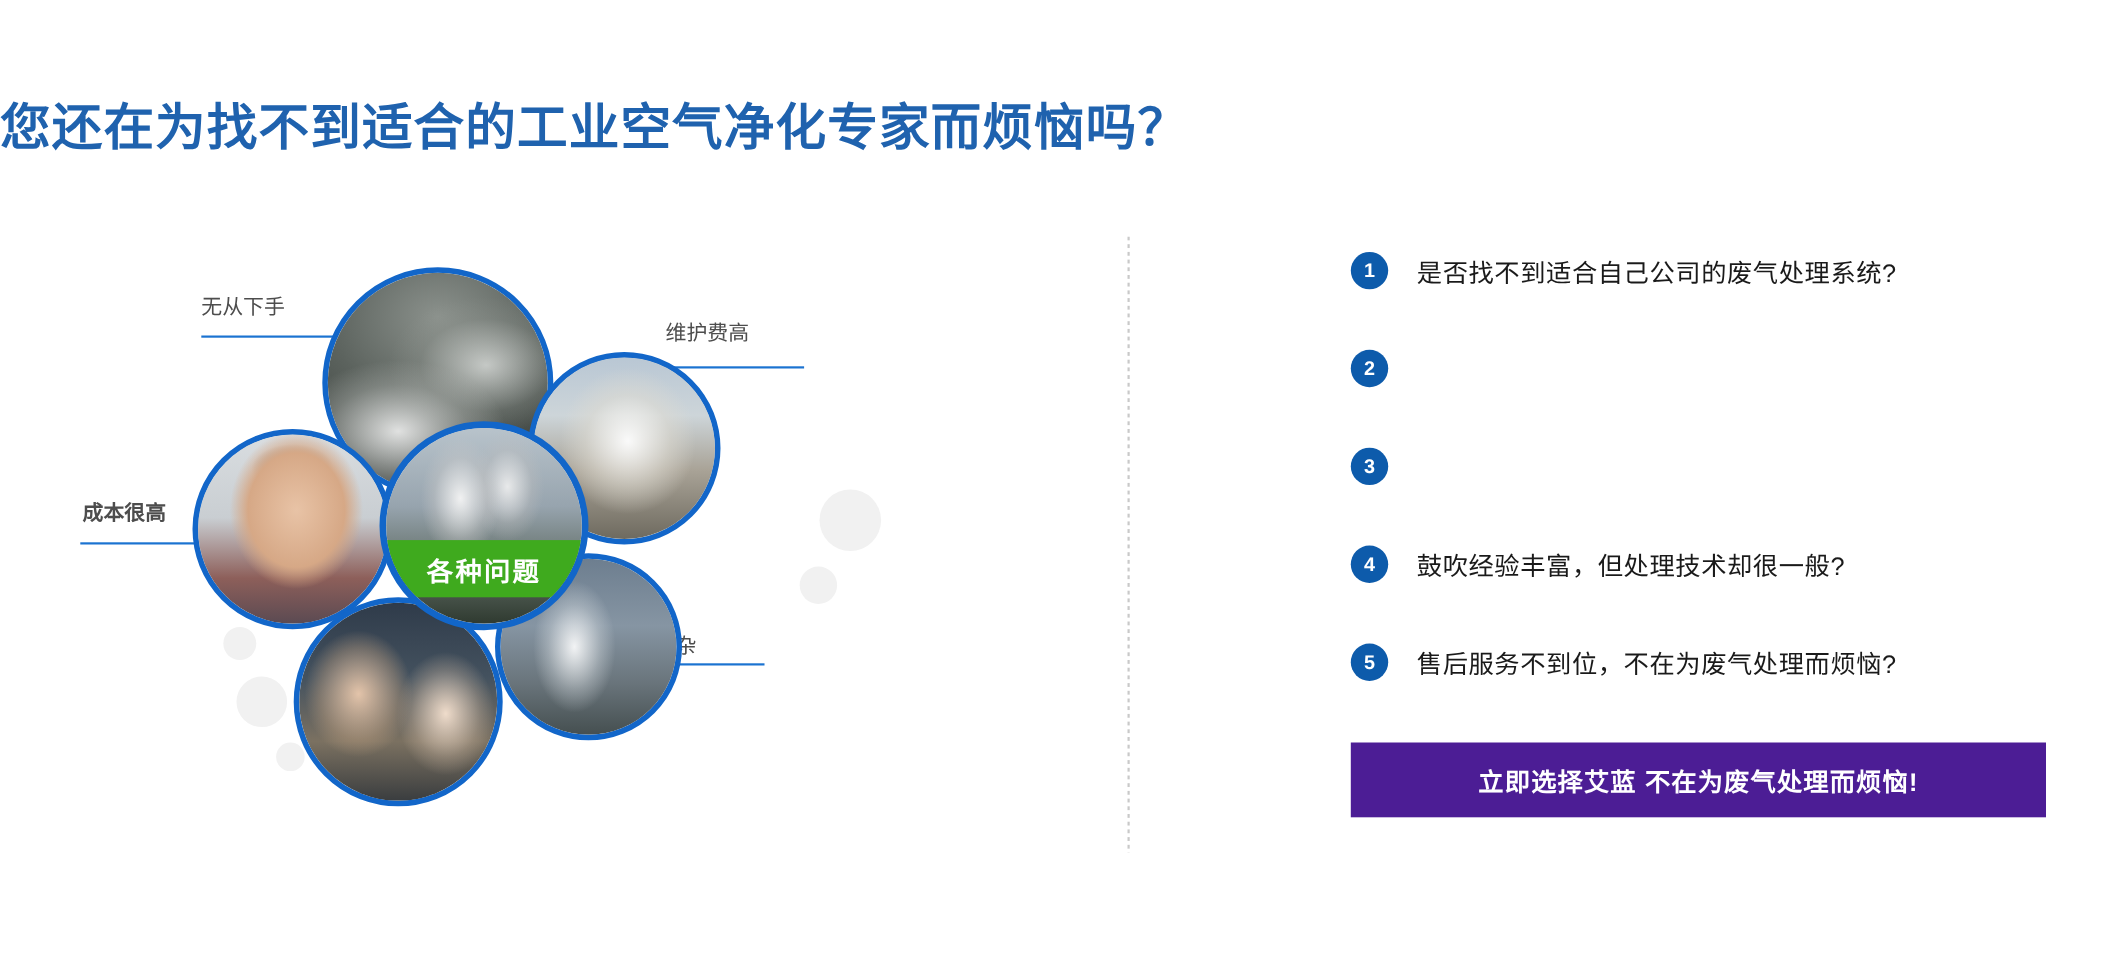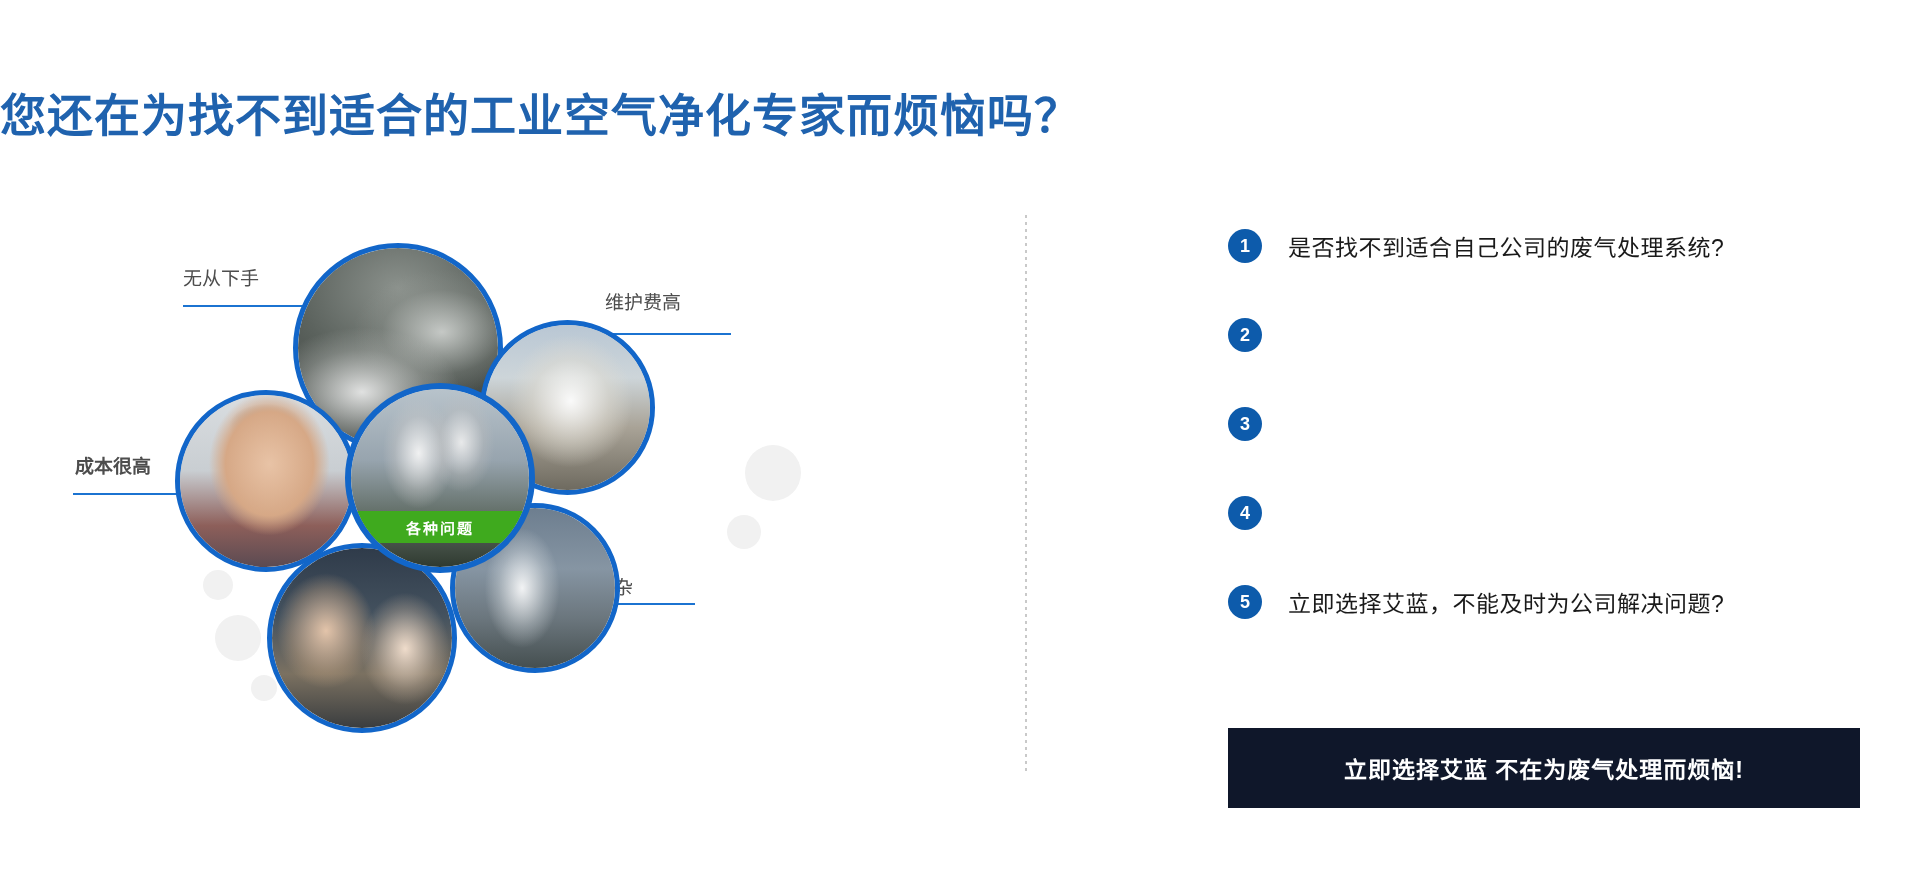--- a/index.html
+++ b/index.html
@@ -111,28 +111,28 @@
   }
   .bubble.center .photo {
     background:
       radial-gradient(ellipse 26% 40% at 38% 36%, rgba(245,245,245,.95) 0%, rgba(200,200,200,.4) 52%, rgba(0,0,0,0) 78%),
       radial-gradient(ellipse 24% 36% at 62% 30%, rgba(240,240,240,.9) 0%, rgba(190,190,190,.35) 52%, rgba(0,0,0,0) 78%),
       linear-gradient(#b8c3cb 0%, #97a4ae 40%, #5f6b63 72%, #2f3a30 100%);
   }
   .center-badge {
     position: absolute;
     left: 0; right: 0; bottom: 24px;
-    height: 32px;
+    height: 52px;
     background: #3faa1e;
     display: flex;
     align-items: center;
     justify-content: center;
     z-index: 6;
     color: #ffffff;
-    font-size: 15px;
+    font-size: 24px;
     font-weight: bold;
     letter-spacing: 2px;
   }
 
   
   .bubble.rbot { width: 170px; height: 170px; left: 395px; top: 288px; }
   .bubble.rbot .photo {
     background:
       radial-gradient(ellipse 30% 48% at 42% 50%, rgba(255,255,255,.9) 0%, rgba(210,216,220,.4) 50%, rgba(0,0,0,0) 78%),
       linear-gradient(#6d7e8f 0%, #8695a3 38%, #6a757c 70%, #454f50 100%);
@@ -212,24 +212,24 @@
     font-size: 23px;
     color: #1a1a1a;
     white-space: nowrap;
     letter-spacing: .5px;
   }
 
   
   .cta {
     position: absolute;
     left: 1228px;
-    top: 513px;
+    top: 460px;
     width: 632px;
-    height: 80px;
-    background: #0f172a;
+    height: 68px;
+    background: #4c1d95;
     border: none;
     color: #ffffff;
     font-family: inherit;
     font-size: 23px;
     font-weight: bold;
     letter-spacing: 1px;
     cursor: pointer;
     display: flex;
     align-items: center;
     justify-content: center;
@@ -321,25 +321,26 @@
       <div class="q-item">
         <span class="q-num">2</span>
       </div>
 
       <div class="q-item">
         <span class="q-num">3</span>
       </div>
 
       <div class="q-item">
         <span class="q-num">4</span>
+        <span class="q-text">鼓吹经验丰富，但处理技术却很一般?</span>
       </div>
 
       <div class="q-item">
         <span class="q-num">5</span>
-        <span class="q-text">立即选择艾蓝，不能及时为公司解决问题?</span>
+        <span class="q-text">售后服务不到位，不在为废气处理而烦恼?</span>
       </div>
 
     </div>
 
     <button class="cta">立即选择艾蓝  不在为废气处理而烦恼!</button>
 
   </div>
 </div>
 
 </body></html>

